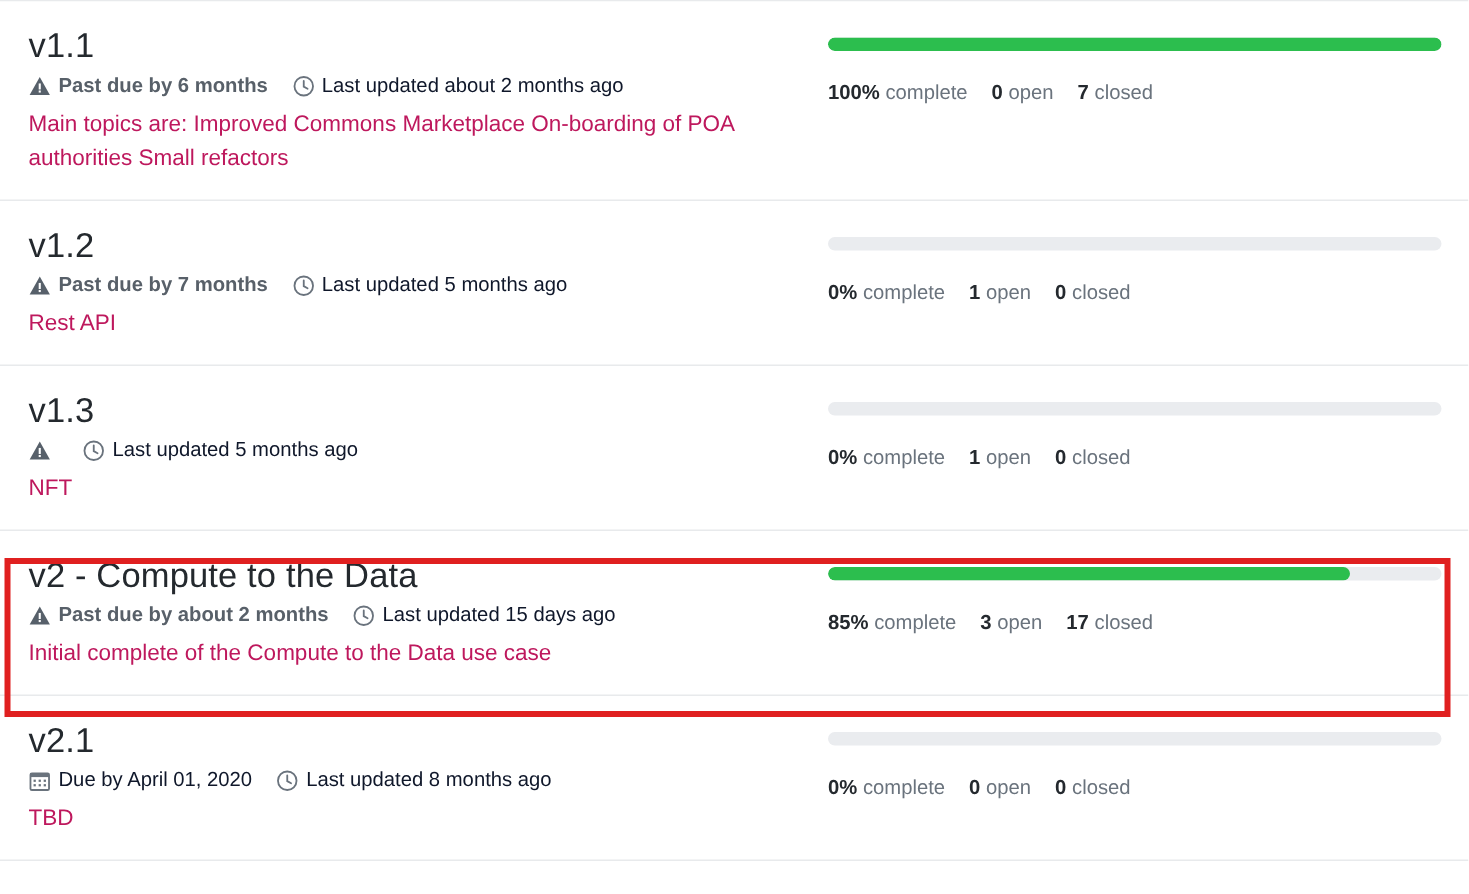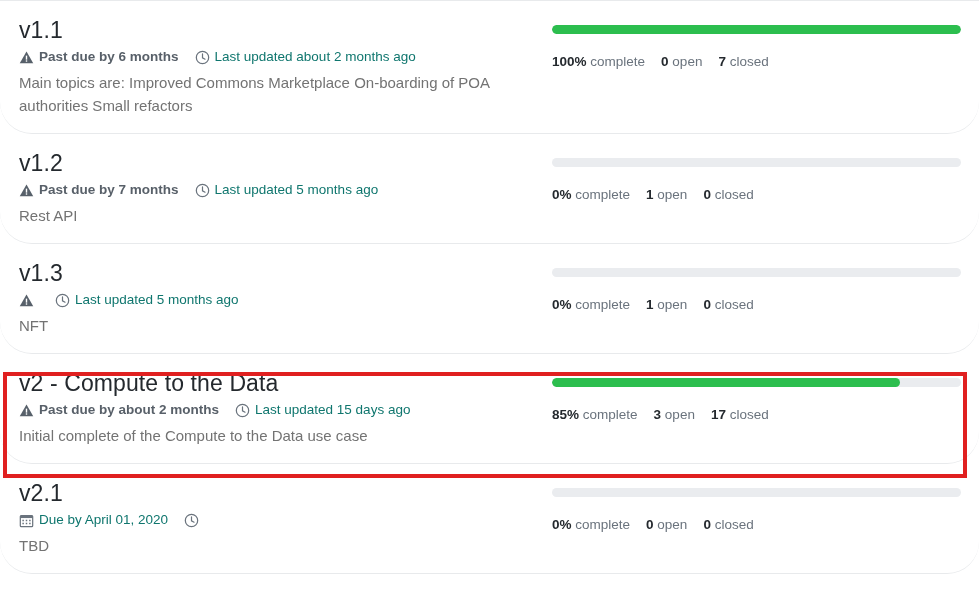--- a/index.html
+++ b/index.html
@@ -23,21 +23,20 @@
     box-sizing: border-box;
   }
 
   .milestone-row {
     display: flex;
     align-items: flex-start;
     border-bottom: 1px solid #e8eaec;
     box-sizing: border-box;
     padding: 14px 16px 16px 19px;
     background: #ffffff;
-    border-radius: 32px;
   }
 
   .milestone-main {
     width: 533px;
     flex: 0 0 533px;
     box-sizing: border-box;
     padding-right: 10px;
   }
 
   .milestone-title {
@@ -70,31 +69,31 @@
 
   .meta-icon {
     display: inline-flex;
     align-items: center;
     justify-content: center;
     margin-right: 5px;
     flex: 0 0 auto;
   }
 
   .meta-text {
-    color: #0f766e;
+    color: #0f172a;
   }
   .meta-text.overdue {
     font-weight: 700;
     color: #586069;
   }
 
   .milestone-desc {
     font-size: 15px;
     line-height: 23px;
-    color: #737373;
+    color: #be185d;
     margin-top: 2px;
     max-width: 500px;
   }
 
   .milestone-progress {
     flex: 1 1 auto;
     box-sizing: border-box;
     padding-top: 10px;
     padding-left: 0px;
   }
@@ -305,20 +304,21 @@
             </span>
             <span class="meta-text">Due by April 01, 2020</span>
           </span>
           <span class="meta-item">
             <span class="meta-icon">
               <svg class="icon-svg" width="15" height="15" viewBox="0 0 16 16" aria-hidden="true">
                 <circle cx="8" cy="8" r="6.6" fill="none" stroke="#6a737d" stroke-width="1.3"></circle>
                 <path d="M8 4.2V8.3L10.7 9.8" fill="none" stroke="#6a737d" stroke-width="1.3" stroke-linecap="round"></path>
               </svg>
             </span>
+            <span class="meta-text">Last updated 8 months ago</span>
           </span>
         </div>
         <div class="milestone-desc">TBD</div>
       </div>
       <div class="milestone-progress">
         <div class="progress-track">
           <div class="progress-fill" style="width:0%;"></div>
         </div>
         <div class="progress-stats"><span class="stat"><span class="stat-num">0%</span> <span class="stat-label">complete</span></span><span class="stat"><span class="stat-num">0</span> <span class="stat-label">open</span></span><span class="stat"><span class="stat-num">0</span> <span class="stat-label">closed</span></span></div>
       </div>

